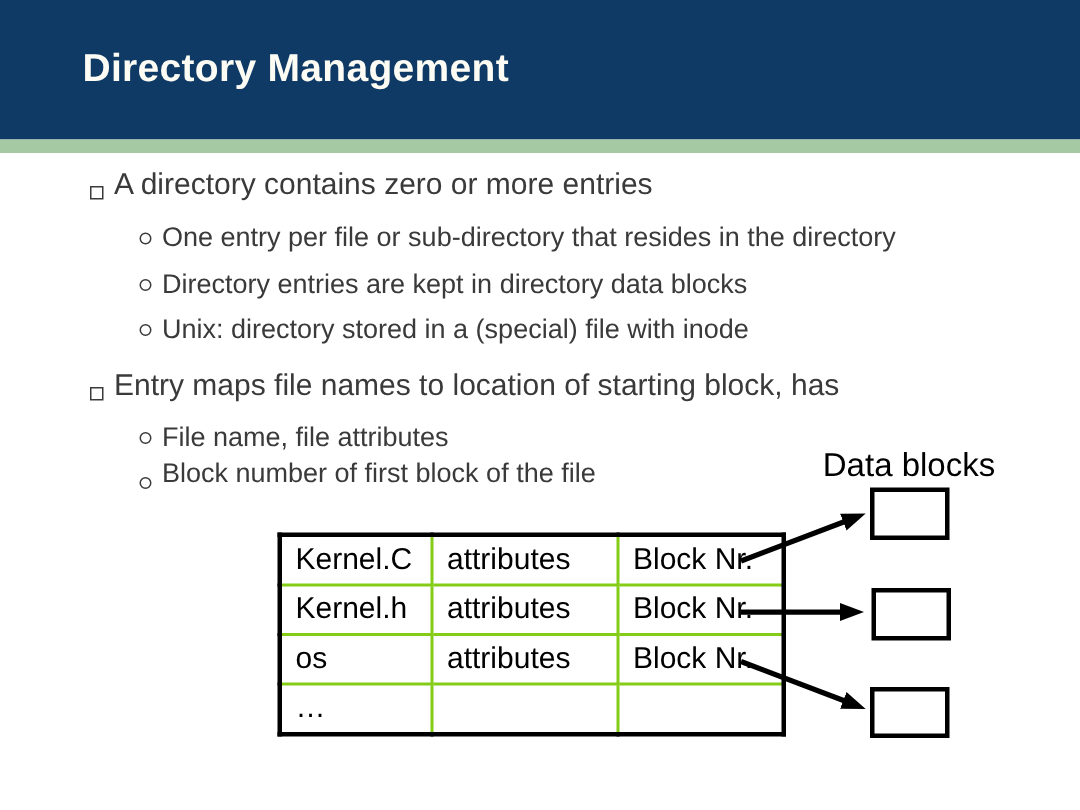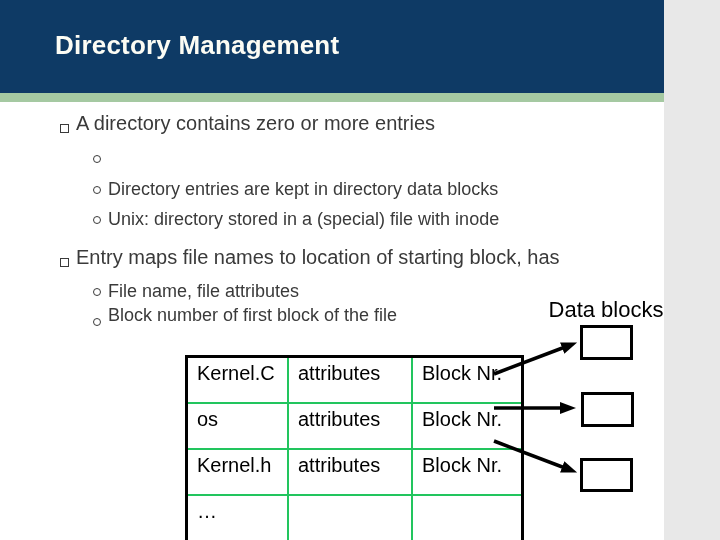--- a/index.html
+++ b/index.html
@@ -1,17 +1,17 @@
 <!DOCTYPE html>
 <html style="--header-bg: #0e3a65; --footer-bg: #0e3a65; --accent-green: #a5c9a2; --title-text: #fcfcf4; --body-text: #3a3a3a; --diagram-line: #000000;"><head>
 <meta charset="utf-8">
 <style>
   html,body{margin:0;padding:0;background:#e8e8e8;}
   .slide{
-    position:relative;width:664px;height:540px;background:#ffffff;
+    position:relative;width:720px;height:540px;background:#ffffff;
     overflow:hidden;font-family:"Liberation Sans",sans-serif;
   }
   
   .hdr{position:absolute;left:0;top:0;width:720px;height:93px;
        background:var(--header-bg,#0e3a65);}
   .title{position:absolute;left:55px;top:30px;margin:0;
          font-size:26px;font-weight:bold;letter-spacing:.2px;
          color:var(--title-text,#fcfcf4);white-space:nowrap;}
   .accent{position:absolute;left:0;top:93px;width:720px;height:9px;
           background:var(--accent-green,#a5c9a2);}
@@ -32,22 +32,22 @@
   
   .dblabel{position:absolute;left:545px;top:297px;width:122px;
            text-align:center;font-size:22px;color:#000;}
   .blk{position:absolute;width:53px;height:35px;box-sizing:border-box;
        border:3px solid #000;background:#fff;}
   .blk1{left:580px;top:325px;} .blk2{left:581px;top:392px;}
   .blk3{left:580px;top:458px;height:34px;}
   table.dirtable{position:absolute;left:185px;top:355px;
        border-collapse:collapse;table-layout:fixed;background:#fff;
        border:3px solid #000;}
-  .dirtable td{border:2px solid #22c55e;font-size:20px;color:#000;
-       padding:0 0 13px 9px;height:31px;vertical-align:middle;
+  .dirtable td{border:2px solid #84cc16;font-size:20px;color:#000;
+       padding:0 0 0 9px;height:31px;vertical-align:middle;
        white-space:nowrap;overflow:hidden;}
   .cw1{width:90px;} .cw2{width:113px;} .cw3{width:99px;}
   .arrows{position:absolute;left:0;top:0;pointer-events:none;}
   
   .ftr{position:absolute;left:0;top:516px;width:720px;height:21px;
        background:var(--footer-bg,#0e3a65);}
   .pgnum{position:absolute;right:9px;top:2px;font-size:15px;
          font-weight:bold;color:#fff;}
 </style>
 </head>
@@ -57,20 +57,21 @@
 
   <div class="hdr">
     <h1 class="title">Directory Management</h1>
   </div>
   <div class="accent"></div>
 
   <span class="sq sq1"></span>
   <div class="btxt l1 b1">A directory contains zero or more entries</div>
 
   <span class="ci c1a"></span>
+  <div class="btxt l2 s1a">One entry per file or sub-directory that resides in the directory</div>
 
   <span class="ci c1b"></span>
   <div class="btxt l2 s1b">Directory entries are kept in directory data blocks</div>
 
   <span class="ci c1c"></span>
   <div class="btxt l2 s1c">Unix: directory stored in a (special) file with inode</div>
 
   <span class="sq sq2"></span>
   <div class="btxt l1 b2">Entry maps file names to location of starting block, has</div>
 
@@ -86,26 +87,26 @@
   <div class="blk blk3"></div>
 
   <table class="dirtable">
     <tbody>
         <tr>
       <td class="cw1">Kernel.C</td>
       <td class="cw2">attributes</td>
       <td class="cw3">Block Nr.</td>
     </tr>
     <tr>
-      <td>os</td>
+      <td>Kernel.h</td>
       <td>attributes</td>
       <td>Block Nr.</td>
     </tr>
     <tr>
-      <td>Kernel.h</td>
+      <td>os</td>
       <td>attributes</td>
       <td>Block Nr.</td>
     </tr>
     <tr>
       <td>…</td>
       <td></td>
       <td></td>
     </tr>
   </tbody>
     </table>

